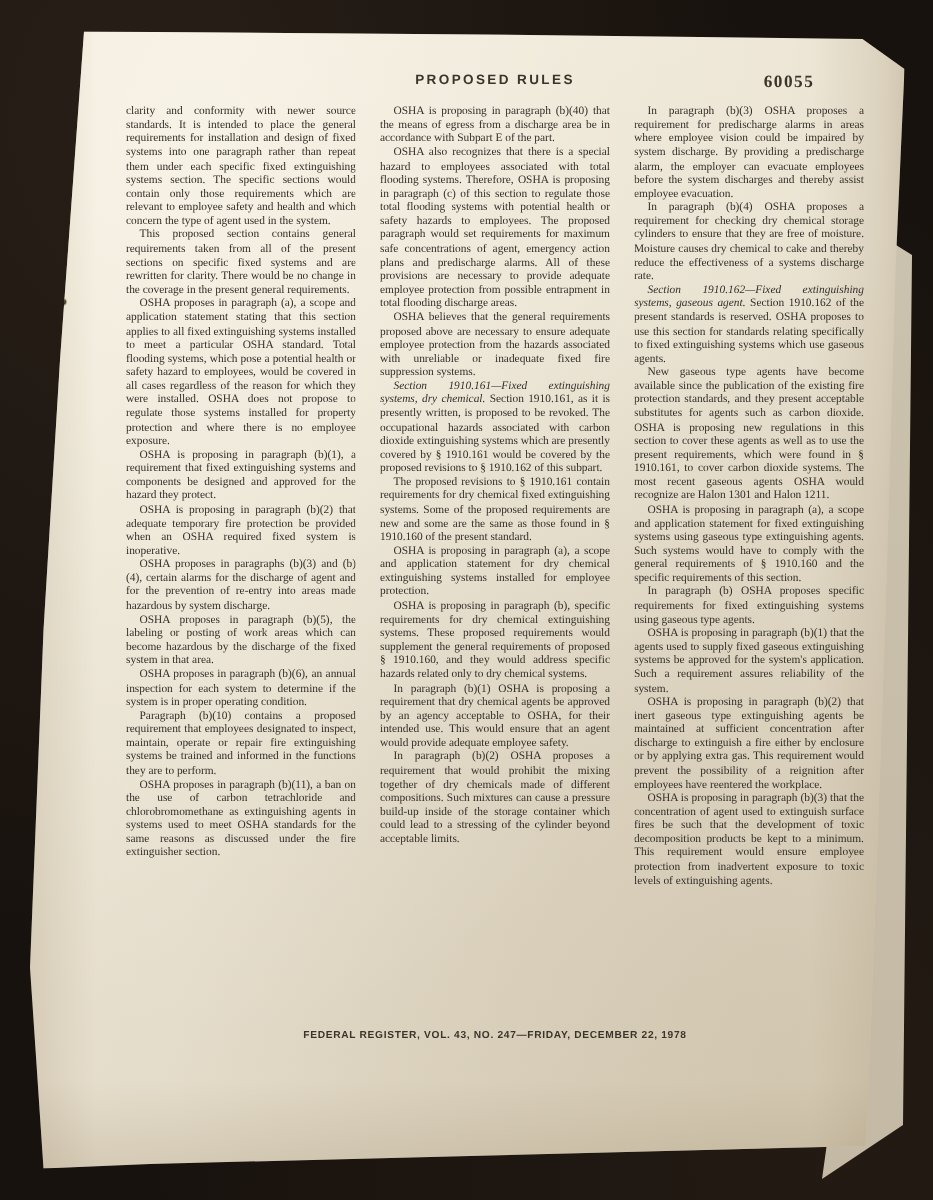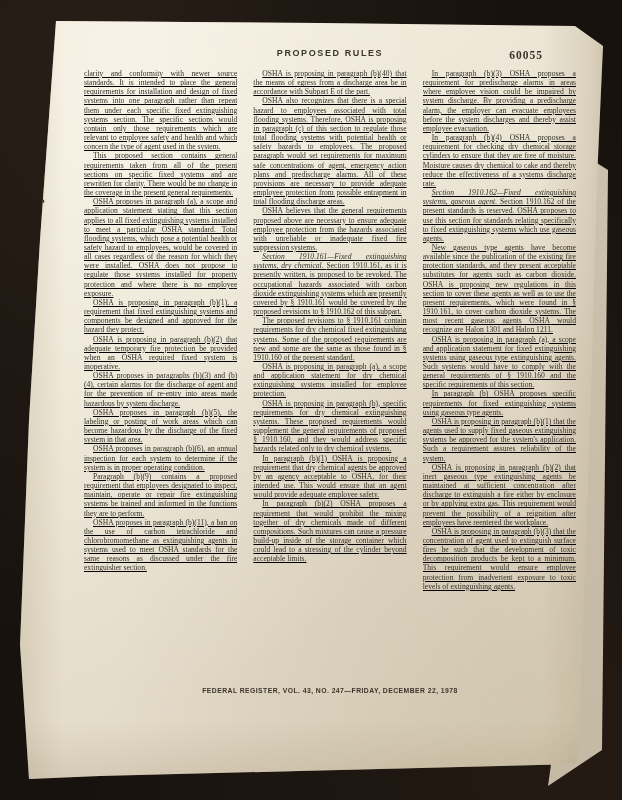--- a/index.html
+++ b/index.html
@@ -50,21 +50,21 @@
     font-family:"Liberation Sans", sans-serif;font-weight:bold;
     font-size:9px;letter-spacing:1.6px;color:var(--head-ink);
   }
   .page-number{
     position:absolute;left:476px;top:49px;width:100px;text-align:center;
     font-family:"Liberation Serif", serif;font-weight:bold;
     font-size:11.5px;letter-spacing:1px;color:var(--head-ink);
   }
   .columns{
     position:absolute;left:84px;top:69px;width:492px;height:596px;
-    display:flex;gap:16px;text-decoration:underline;
+    display:flex;gap:16px;
   }
   .col{flex:1 1 0;overflow:hidden;
     font-size:7.6px;line-height:9.15px;color:var(--ink);
     text-align:justify;
   }
   .col p.para{margin:0;text-indent:9px;}
   .col p.para.noindent{text-indent:0;}
   .col i{font-style:italic;}
   .footer{
     position:absolute;left:84px;top:687px;width:492px;text-align:center;
@@ -94,21 +94,21 @@
     <div class="columns">
       <div class="col">
           <p class="para noindent">clarity and conformity with newer source standards. It is intended to place the general requirements for installation and design of fixed systems into one paragraph rather than repeat them under each specific fixed extinguishing systems section. The specific sections would contain only those requirements which are relevant to employee safety and health and which concern the type of agent used in the system.</p>
           <p class="para">This proposed section contains general requirements taken from all of the present sections on specific fixed systems and are rewritten for clarity. There would be no change in the coverage in the present general requirements.</p>
           <p class="para">OSHA proposes in paragraph (a), a scope and application statement stating that this section applies to all fixed extinguishing systems installed to meet a particular OSHA standard. Total flooding systems, which pose a potential health or safety hazard to employees, would be covered in all cases regardless of the reason for which they were installed. OSHA does not propose to regulate those systems installed for property protection and where there is no employee exposure.</p>
           <p class="para">OSHA is proposing in paragraph (b)(1), a requirement that fixed extinguishing systems and components be designed and approved for the hazard they protect.</p>
           <p class="para">OSHA is proposing in paragraph (b)(2) that adequate temporary fire protection be provided when an OSHA required fixed system is inoperative.</p>
           <p class="para">OSHA proposes in paragraphs (b)(3) and (b)(4), certain alarms for the discharge of agent and for the prevention of re-entry into areas made hazardous by system discharge.</p>
           <p class="para">OSHA proposes in paragraph (b)(5), the labeling or posting of work areas which can become hazardous by the discharge of the fixed system in that area.</p>
           <p class="para">OSHA proposes in paragraph (b)(6), an annual inspection for each system to determine if the system is in proper operating condition.</p>
-          <p class="para">Paragraph (b)(9) contains a proposed requirement that employees designated to inspect, maintain, operate or repair fire extinguishing systems be trained and informed in the functions they are to perform.</p>
+          <p class="para">Paragraph (b)(10) contains a proposed requirement that employees designated to inspect, maintain, operate or repair fire extinguishing systems be trained and informed in the functions they are to perform.</p>
           <p class="para">OSHA proposes in paragraph (b)(11), a ban on the use of carbon tetrachloride and chlorobromomethane as extinguishing agents in systems used to meet OSHA standards for the same reasons as discussed under the fire extinguisher section.</p>
         </div>
       <div class="col">
           <p class="para">OSHA is proposing in paragraph (b)(40) that the means of egress from a discharge area be in accordance with Subpart E of the part.</p>
           <p class="para">OSHA also recognizes that there is a special hazard to employees associated with total flooding systems. Therefore, OSHA is proposing in paragraph (c) of this section to regulate those total flooding systems with potential health or safety hazards to employees. The proposed paragraph would set requirements for maximum safe concentrations of agent, emergency action plans and predischarge alarms. All of these provisions are necessary to provide adequate employee protection from possible entrapment in total flooding discharge areas.</p>
           <p class="para">OSHA believes that the general requirements proposed above are necessary to ensure adequate employee protection from the hazards associated with unreliable or inadequate fixed fire suppression systems.</p>
           <p class="para"><i>Section 1910.161—Fixed extinguishing systems, dry chemical. </i>Section 1910.161, as it is presently written, is proposed to be revoked. The occupational hazards associated with carbon dioxide extinguishing systems which are presently covered by § 1910.161 would be covered by the proposed revisions to § 1910.162 of this subpart.</p>
           <p class="para">The proposed revisions to § 1910.161 contain requirements for dry chemical fixed extinguishing systems. Some of the proposed requirements are new and some are the same as those found in § 1910.160 of the present standard.</p>
           <p class="para">OSHA is proposing in paragraph (a), a scope and application statement for dry chemical extinguishing systems installed for employee protection.</p>
           <p class="para">OSHA is proposing in paragraph (b), specific requirements for dry chemical extinguishing systems. These proposed requirements would supplement the general requirements of proposed § 1910.160, and they would address specific hazards related only to dry chemical systems.</p>

